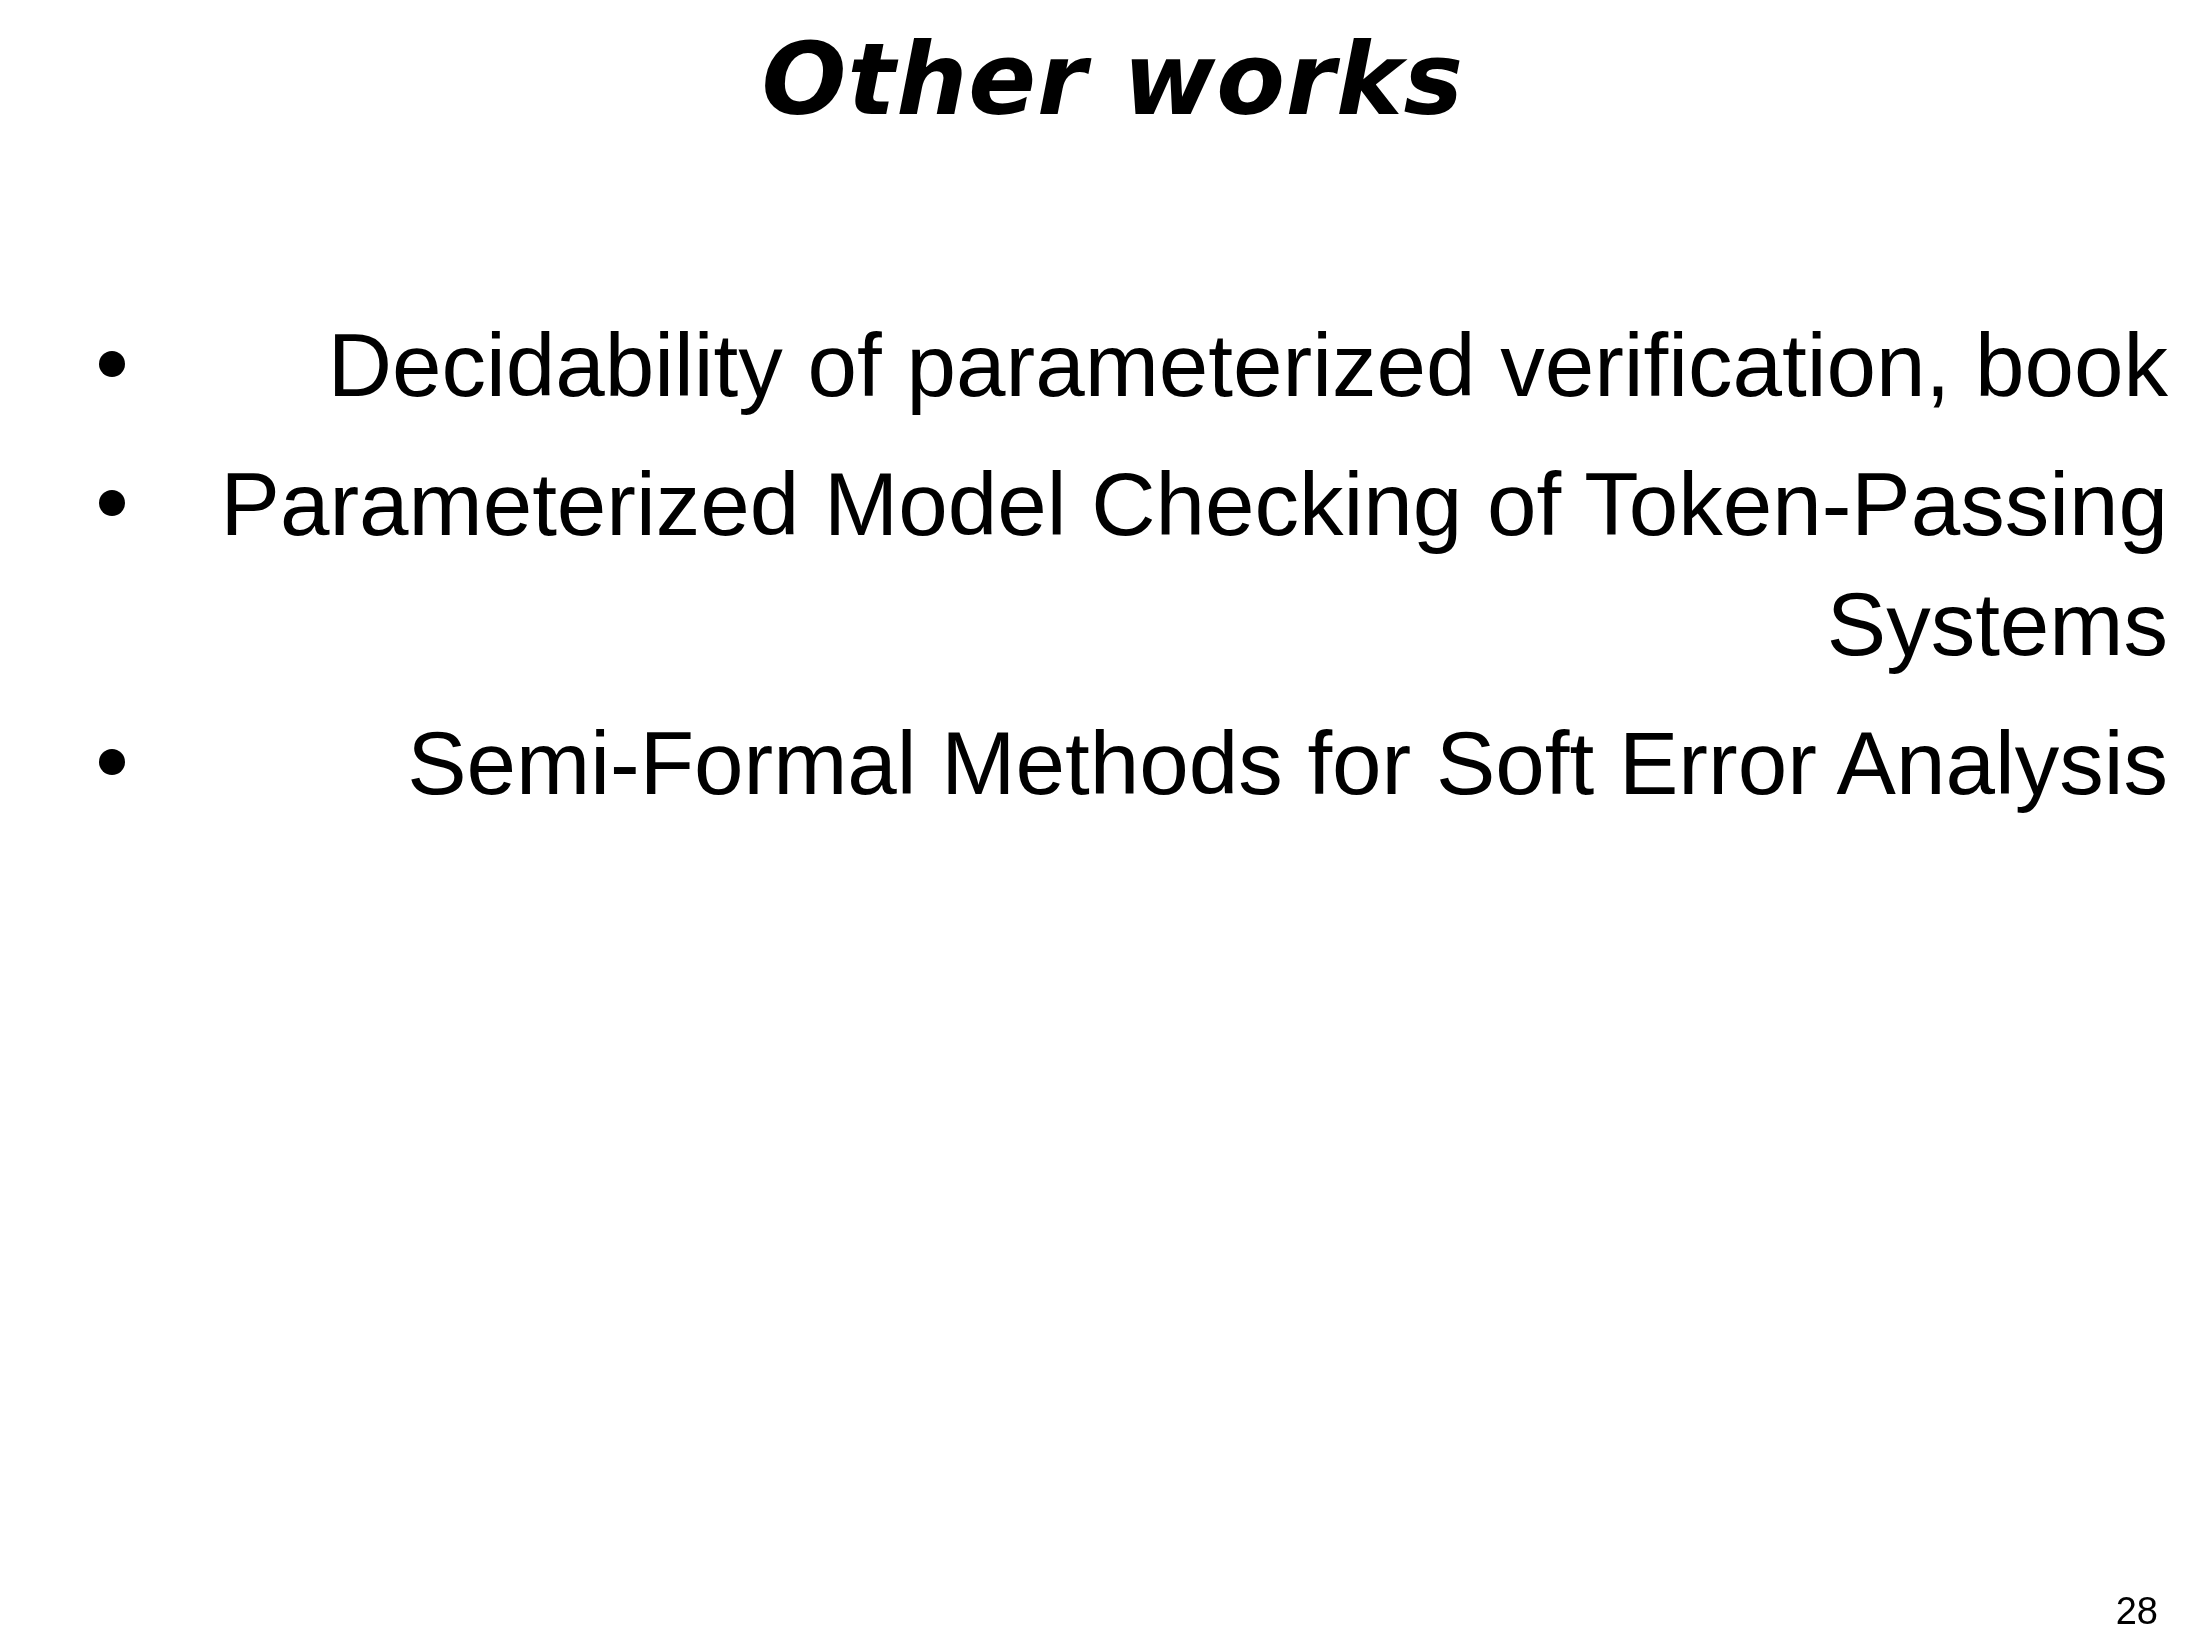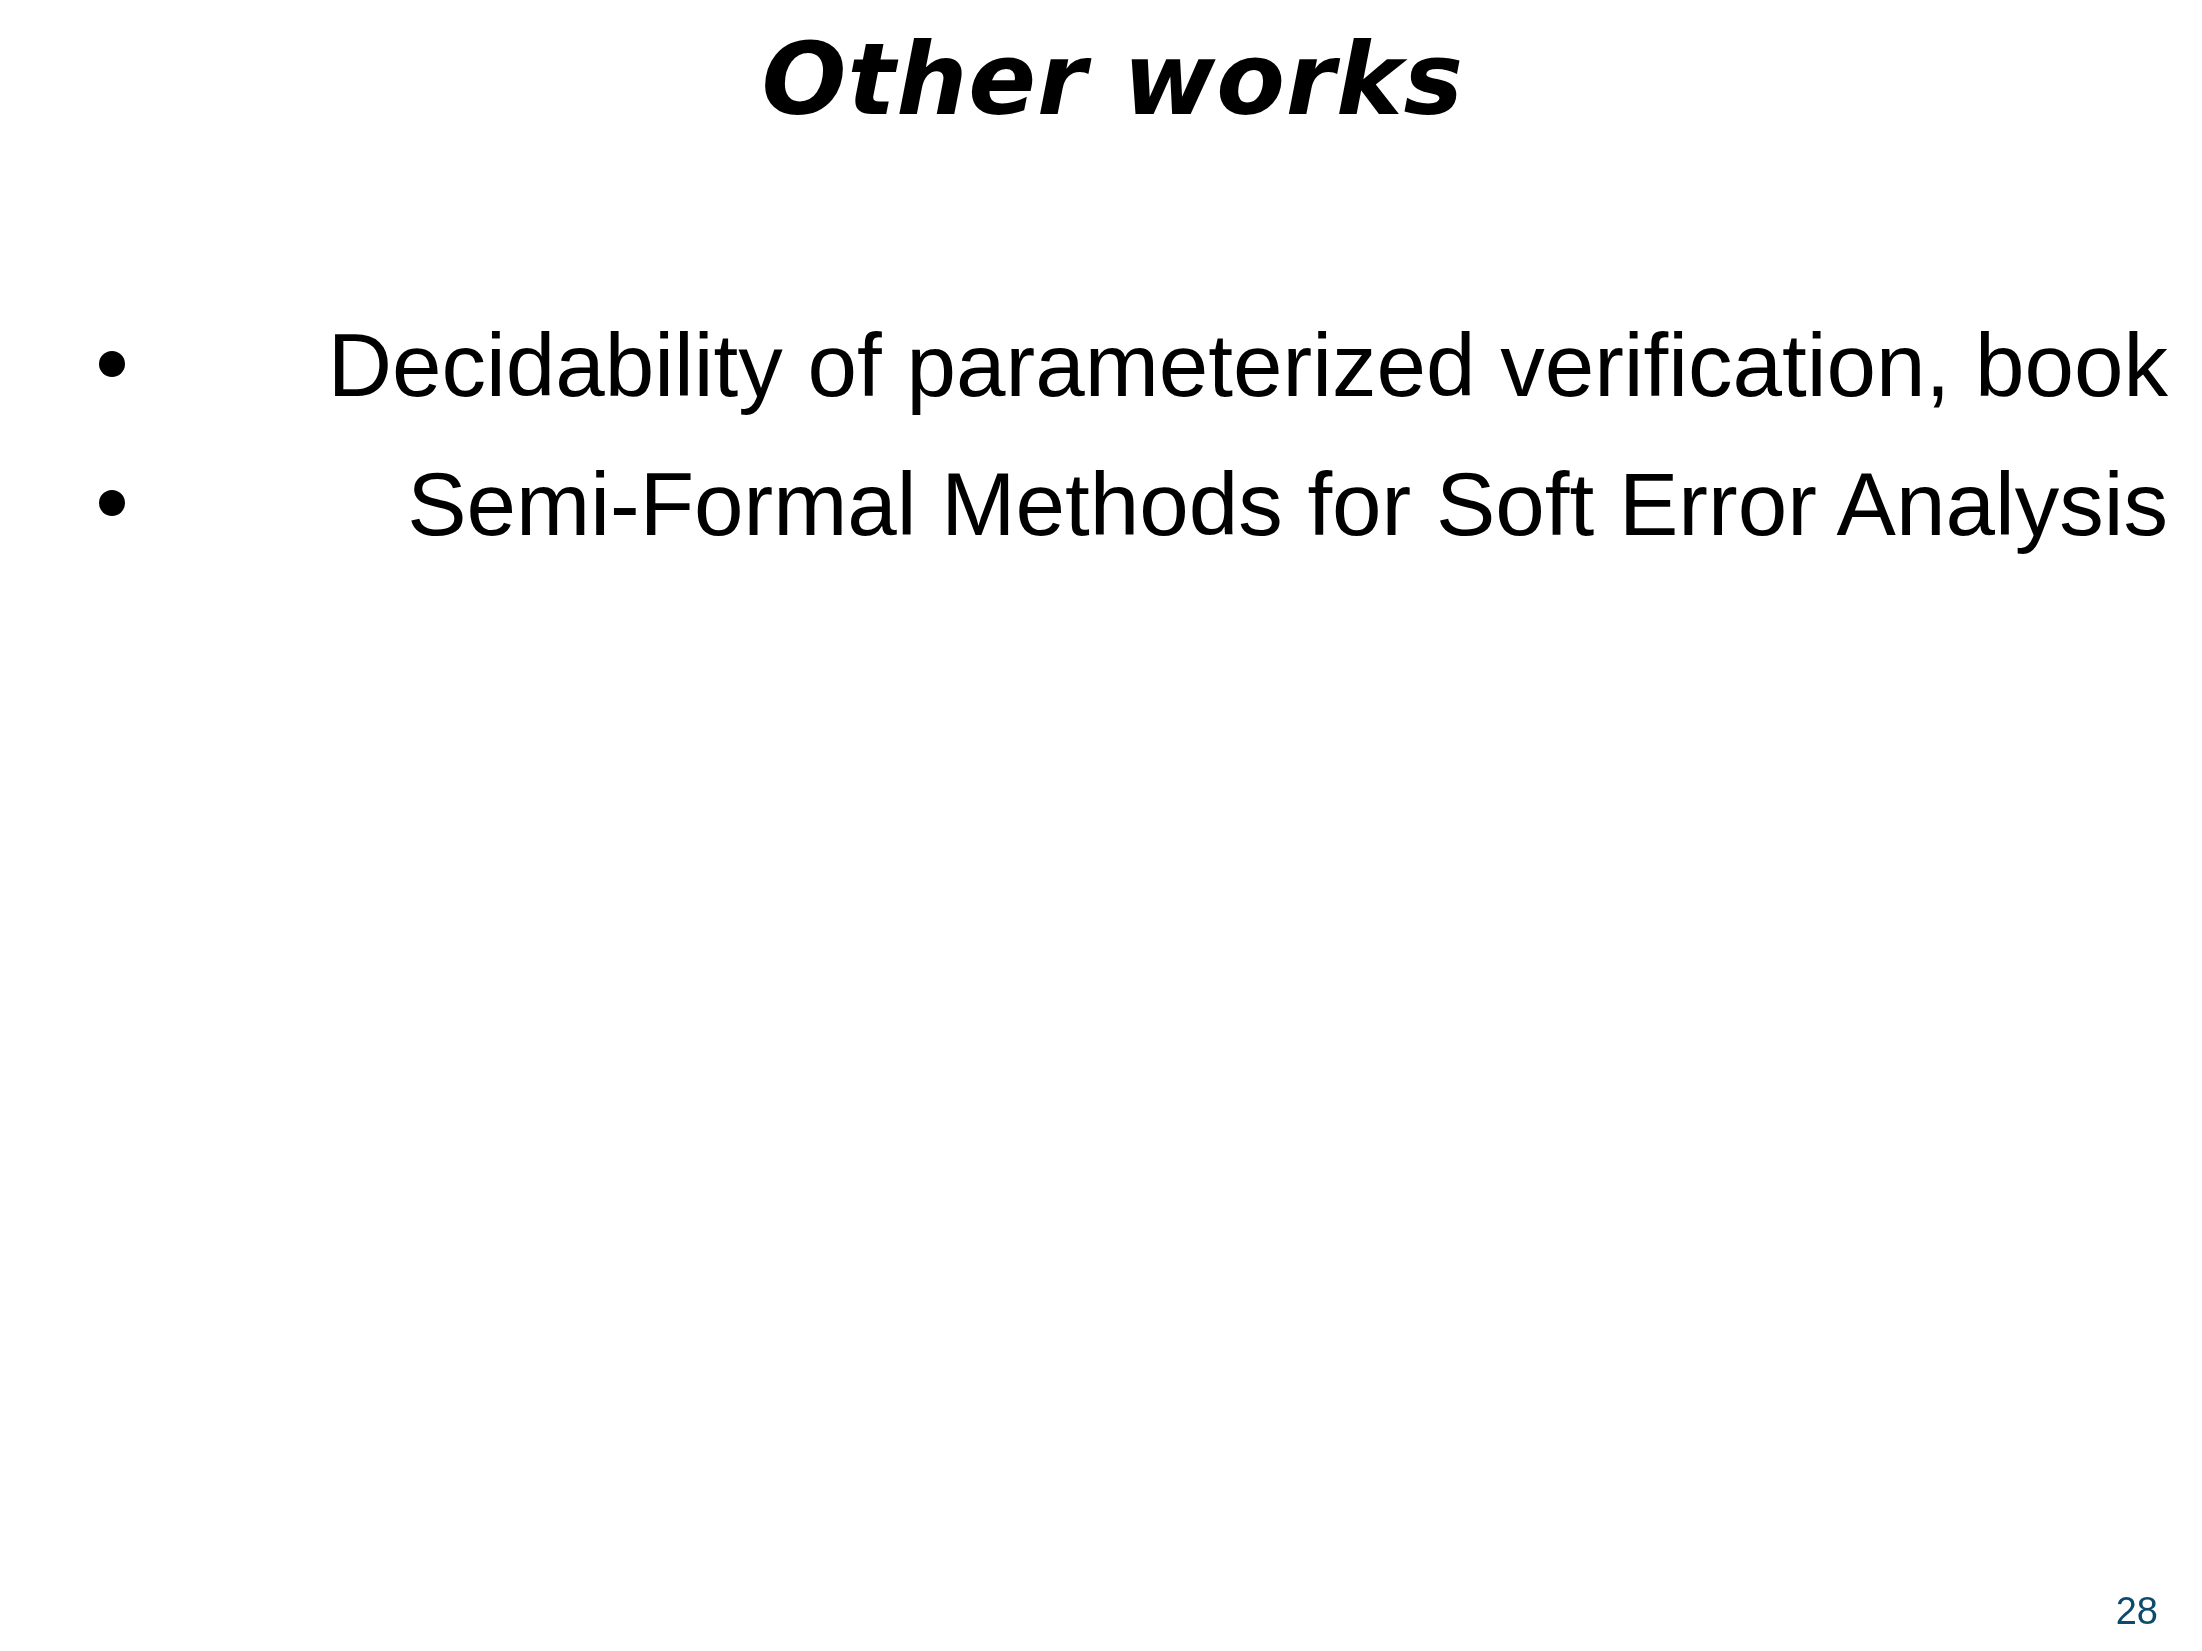--- a/index.html
+++ b/index.html
@@ -59,38 +59,42 @@
     height: 26px;
     border-radius: 50%;
     background: #000000;
   }
   .page-number {
     position: absolute;
     top: 1590px;
     right: 45px;
     font-size: 38px;
     line-height: 43px;
-    color: #0c4a6e;
+    color: #000000;
     text-align: right;
   }
 </style>
 </head>
 <body>
 
 <div class="slide">
 
   <h1 class="title">Other works</h1>
 
   <ul class="bullets">
     <li>
       <span class="dot"></span>
       <span>Decidability of parameterized verification, book</span>
     </li>
     <li>
       <span class="dot"></span>
+      <span>Parameterized Model Checking of Token-Passing Systems</span>
+    </li>
+    <li>
+      <span class="dot"></span>
       <span>Semi-Formal Methods for Soft Error Analysis</span>
     </li>
   </ul>
 
   <div class="page-number">28</div>
 
 </div>
 
 
 </body></html>

